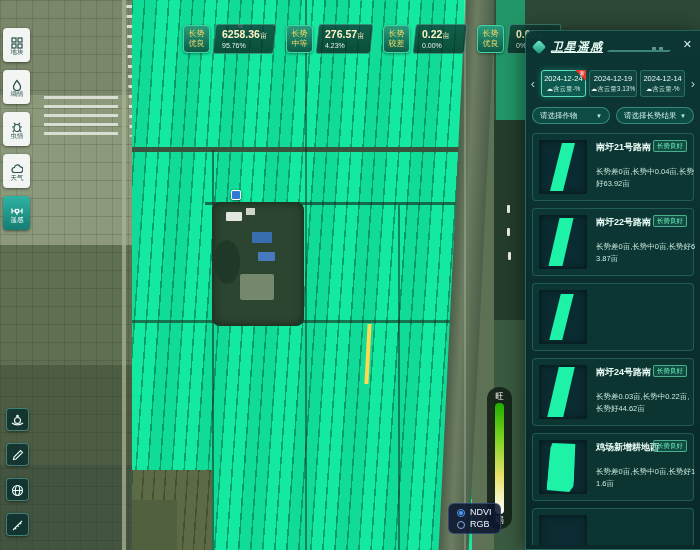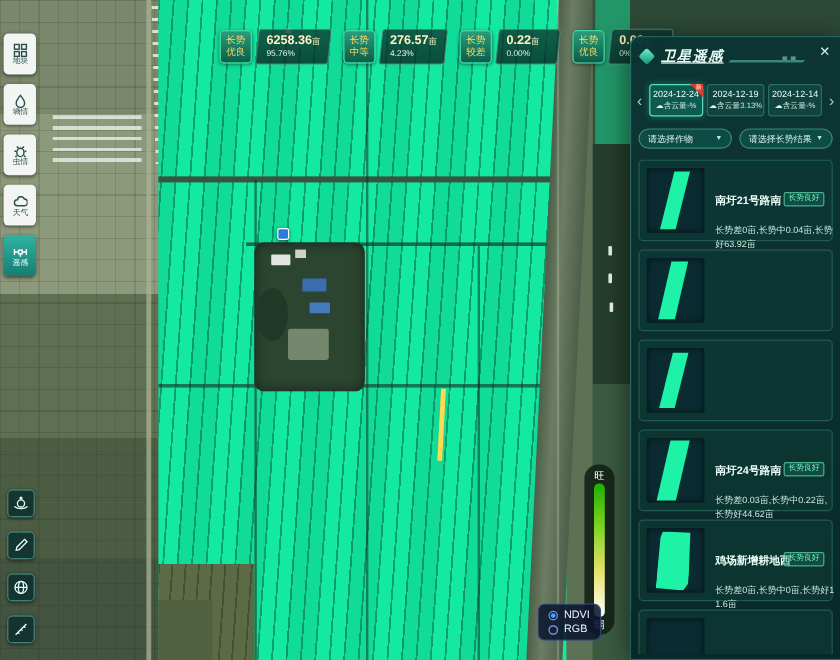--- a/index.html
+++ b/index.html
@@ -128,21 +128,21 @@
   .select{flex:1;display:flex;justify-content:space-between;align-items:center;background:#0d4b45;
     border:1px solid rgba(130,230,205,.4);border-radius:10px;padding:4px 7px;cursor:pointer;}
   .select-txt{font-size:7.5px;color:#d8f2ea;white-space:nowrap;line-height:1;}
   .caret{font-size:6px;color:#bfe9db;line-height:1;}
   .list{padding:0 6px;display:flex;flex-direction:column;gap:7px;overflow:hidden;height:412px;}
   .card{display:flex;background:rgba(13,55,52,.85);border:1px solid rgba(90,190,170,.28);border-radius:4px;
     padding:6px;gap:9px;height:68px;flex-shrink:0;position:relative;cursor:pointer;}
   .thumb{width:48px;height:54px;background:#0a2b31;border-radius:2px;overflow:hidden;position:relative;
     flex-shrink:0;box-shadow:inset 0 0 6px rgba(0,0,0,.6);}
   .shape{position:absolute;background:#1df2a7;}
-  .card-body{flex:1;position:relative;min-width:0;margin-top:20px;}
+  .card-body{flex:1;position:relative;min-width:0;}
   .card-title{font-size:9px;font-weight:bold;color:#ecfff8;margin-top:2px;padding-right:36px;
     white-space:nowrap;line-height:1.2;}
   .badge{position:absolute;top:0;right:0;font-size:6.5px;color:#6ef3bb;background:rgba(30,120,100,.35);
     border:1px solid rgba(110,243,187,.6);border-radius:2px;padding:1.5px 3px;line-height:1;white-space:nowrap;}
   .card-detail{font-size:7.5px;color:#c9e9dc;margin-top:13px;line-height:1.55;word-break:break-all;width:100px;}
 </style>
 </head>
 <body>
 
 <div id="app">
@@ -381,20 +381,25 @@
         <div class="card-body">
           <div class="card-title">南圩21号路南</div>
           <span class="badge">长势良好</span>
           <div class="card-detail">长势差0亩,长势中0.04亩,长势好63.92亩</div>
         </div>
       </div>
       <div class="card">
         <div class="thumb">
           <span class="shape" style="left:15px;top:3px;width:14px;height:48px;transform:skewX(-13deg);"></span>
         </div>
+        <div class="card-body">
+          <div class="card-title">南圩22号路南</div>
+          <span class="badge">长势良好</span>
+          <div class="card-detail">长势差0亩,长势中0亩,长势好63.87亩</div>
+        </div>
       </div>
       <div class="card">
         <div class="thumb">
           <span class="shape" style="left:16px;top:4px;width:13px;height:46px;transform:skewX(-14deg);"></span>
         </div>
       </div>
       <div class="card">
         <div class="thumb">
           <span class="shape" style="left:14px;top:2px;width:16px;height:50px;transform:skewX(-13deg);"></span>
         </div>

